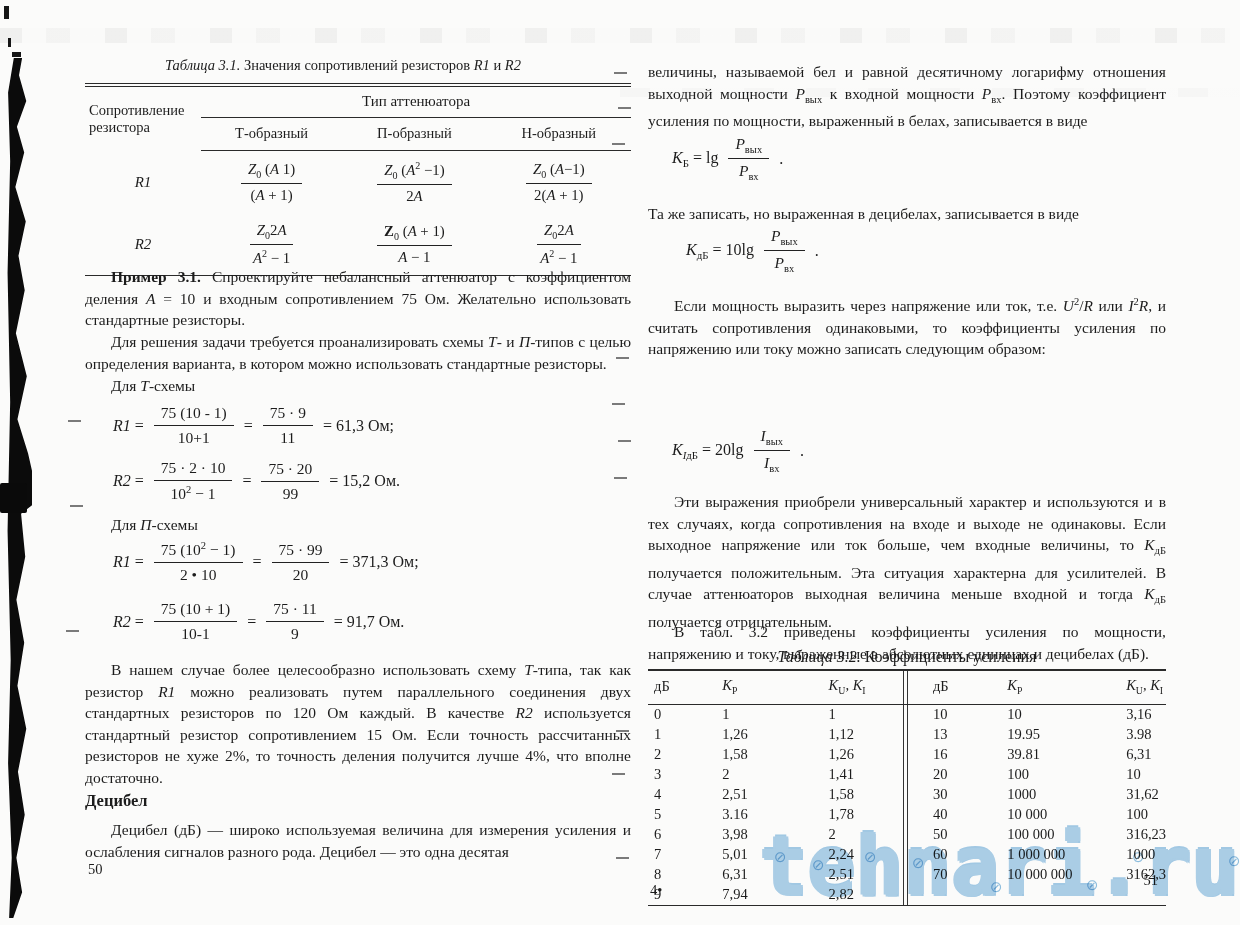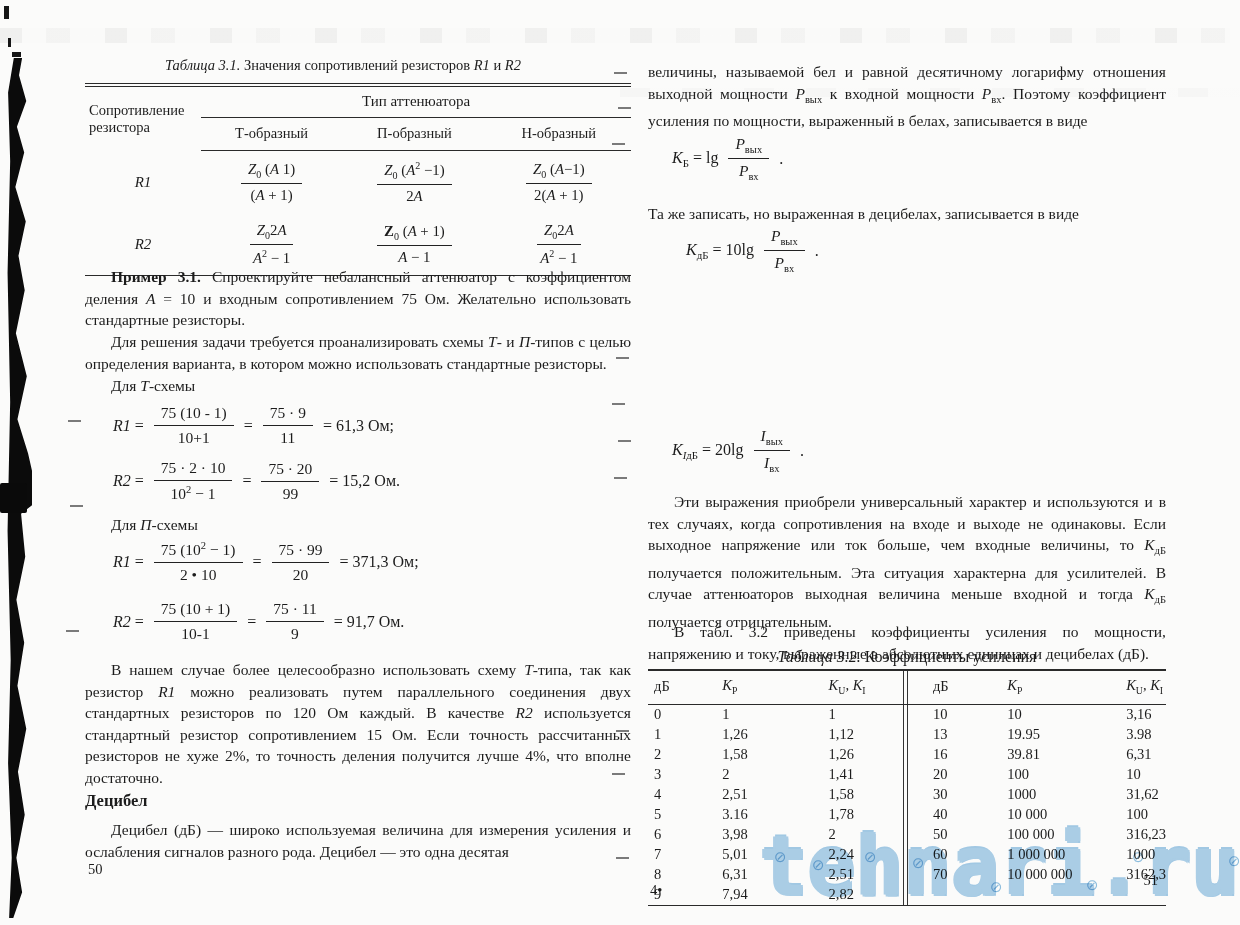--- a/index.html
+++ b/index.html
@@ -274,20 +274,21 @@
 
     <div class="eq pr-e2">
       <span class="m"><i>K</i><sub>дБ</sub>  =  10lg</span>
       <span class="frac">
           <span class="num"><i>P</i><sub>вых</sub></span>
           <span class="den"><i>P</i><sub>вх</sub></span>
         </span>
       <span class="m">.</span>
     </div>
 
+    <p class="para indent pr-p3">Если мощность выразить через напряжение или ток, т.е. <i>U</i><sup>2</sup>/<i>R</i> или <i>I</i><sup>2</sup><i>R</i>, и считать сопротивления одинаковыми, то коэффициенты усиления по напряжению или току можно записать следующим образом:</p>
 
     <div class="eq pr-e4">
       <span class="m"><i>K</i><sub><i>I</i>дБ</sub>  =  20lg</span>
       <span class="frac">
           <span class="num"><i>I</i><sub>вых</sub></span>
           <span class="den"><i>I</i><sub>вх</sub></span>
         </span>
       <span class="m">.</span>
     </div>
 

